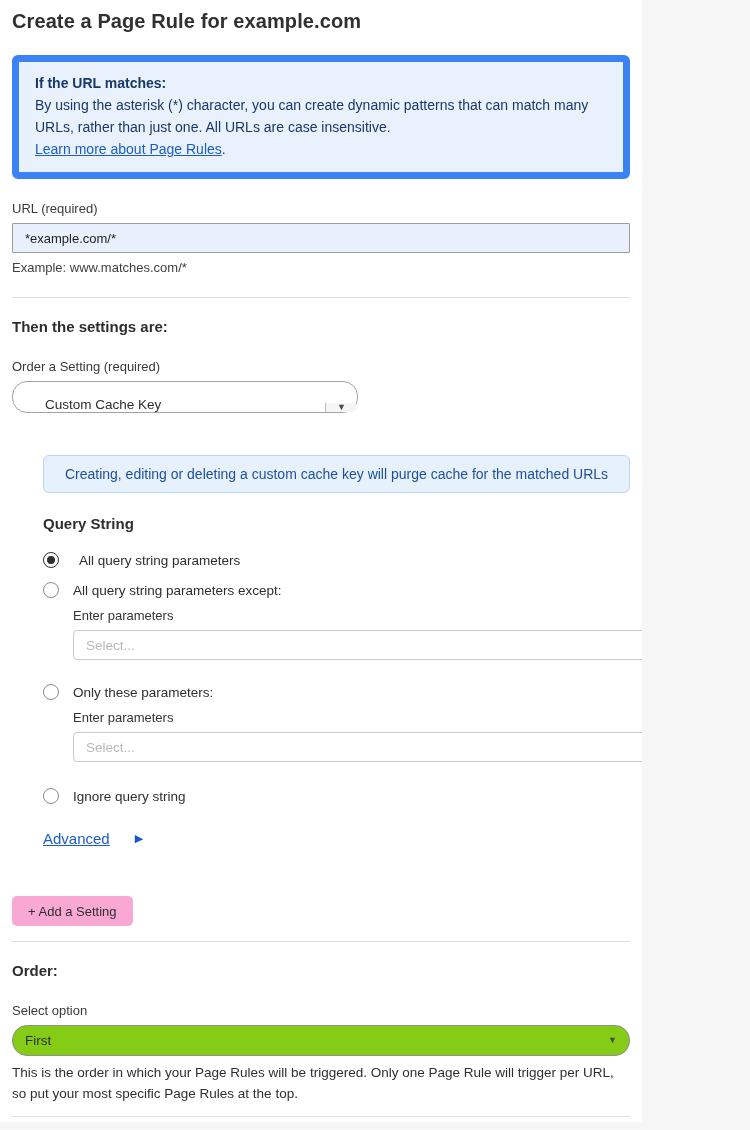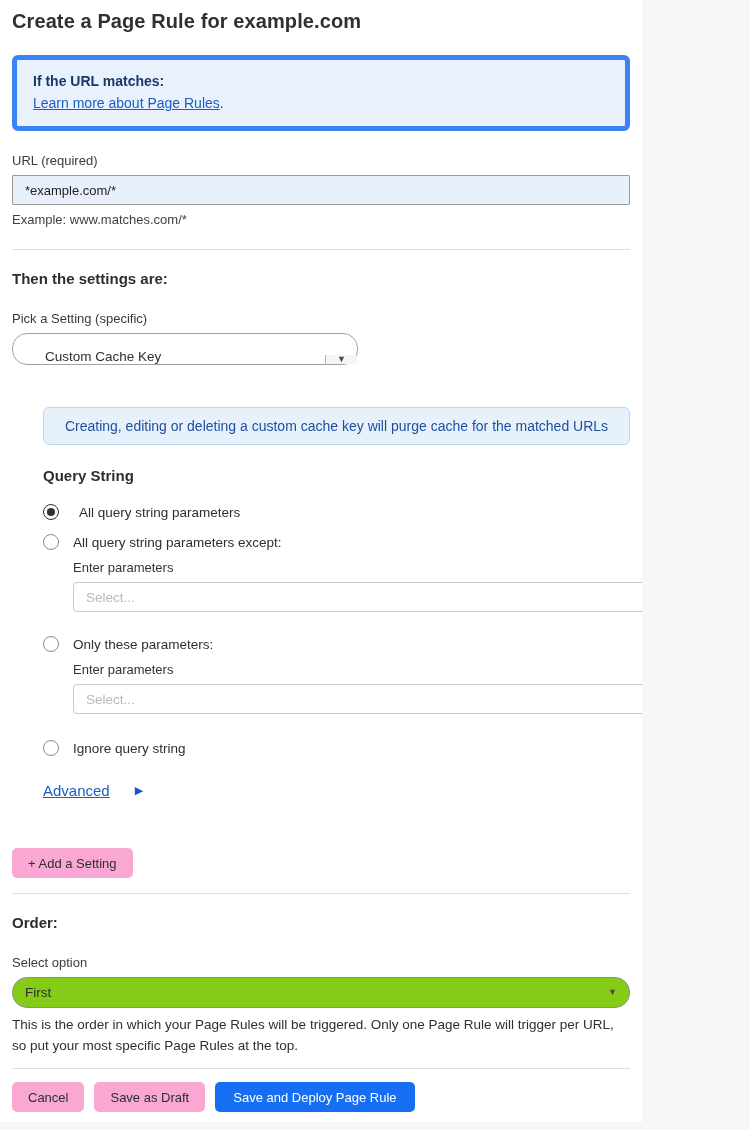--- a/index.html
+++ b/index.html
@@ -19,21 +19,21 @@
   .page-title {
     font-size: 20px;
     font-weight: 700;
     color: #303030;
     letter-spacing: .1px;
     margin-bottom: 22px;
   }
   
   .info-box {
     background: #e9f2fc;
-    border: 5px solid #3b82f6;
+    border: 7px solid #3b82f6;
     border-radius: 6px;
     padding: 10px 16px 12px 16px;
     font-size: 14px;
     line-height: 22px;
     color: #17386a;
   }
   .info-box .info-heading { font-weight: 700; }
   .info-box a.info-link {
     color: #1c5dc4;
     text-decoration: underline;
@@ -244,32 +244,33 @@
 </style>
 </head>
 <body>
 
 <div class="page">
 
   <h1 class="page-title">Create a Page Rule for example.com</h1>
 
   <div class="info-box">
     <div class="info-heading">If the URL matches:</div>
+    <div>By using the asterisk (*) character, you can create dynamic patterns that can match many URLs, rather than just one. All URLs are case insensitive.</div>
     <div><a class="info-link">Learn more about Page Rules</a><span>.</span></div>
   </div>
 
   <div class="field-label">URL (required)</div>
   <input class="url-input" type="text" value="*example.com/*" style="">
   <div class="hint-text">Example: www.matches.com/*</div>
 
   <hr class="divider">
 
   <div class="section-heading">Then the settings are:</div>
 
-  <div class="field-label" style="margin-top:24px;">Pick a Setting (specific)</div>
+  <div class="field-label" style="margin-top:24px;">Order a Setting (required)</div>
   <div class="setting-select">
     <div class="select-value">Custom Cache Key</div>
     <div class="select-arrow-seg">
       <span class="caret-down">▼</span>
     </div>
   </div>
 
   <div class="settings-panel">
 
     <div class="notice-box">Creating, editing or deleting a custom cache key will purge cache for the matched URLs</div>

